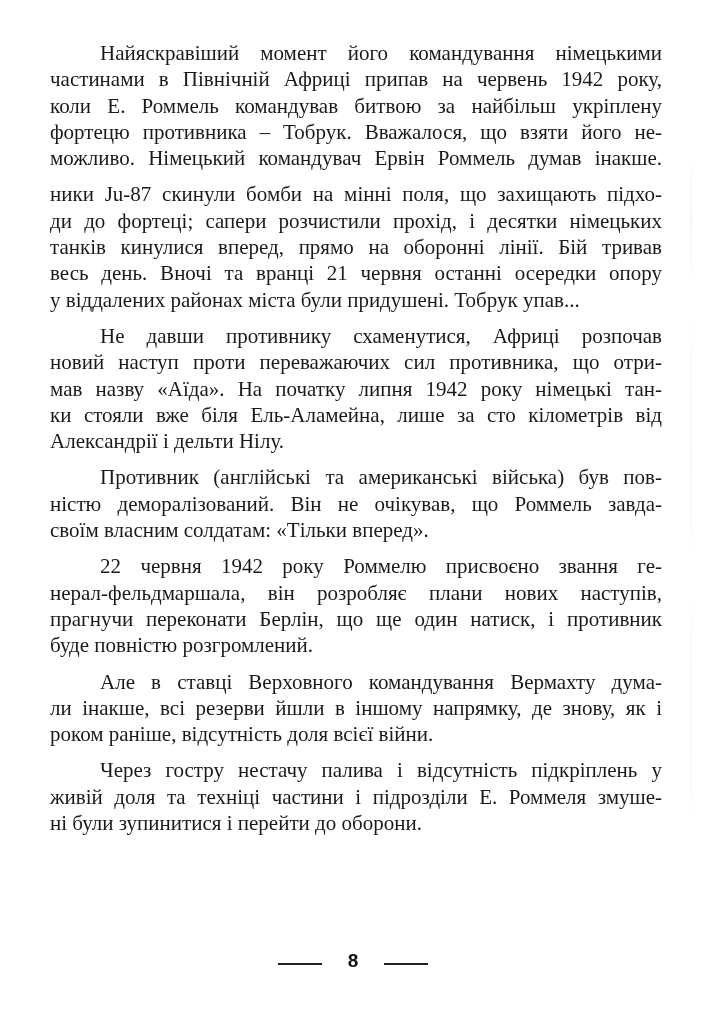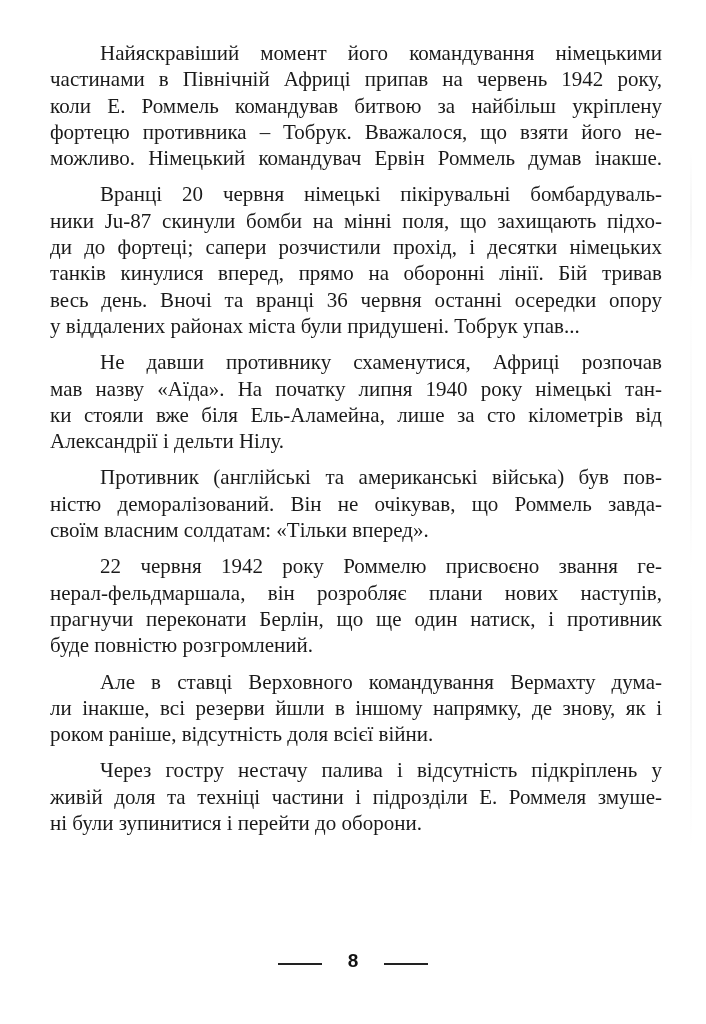--- a/index.html
+++ b/index.html
@@ -78,31 +78,31 @@
 
   <p class="para">
     <span class="line indent">Найяскравіший момент його командування німецькими</span>
     <span class="line">частинами в Північній Африці припав на червень 1942 року,</span>
     <span class="line">коли Е. Роммель командував битвою за найбільш укріплену</span>
     <span class="line">фортецю противника – Тобрук. Вважалося, що взяти його не-</span>
     <span class="line">можливо. Німецький командувач Ервін Роммель думав інакше.</span>
   </p>
 
   <p class="para">
-    <span class="line indent">Вранці 20 червня німецькі пікірувальні бомбардуваль-</span>
     <span class="line">ники Ju-87 скинули бомби на мінні поля, що захищають підхо-</span>
     <span class="line">ди до фортеці; сапери розчистили прохід, і десятки німецьких</span>
     <span class="line">танків кинулися вперед, прямо на оборонні лінії. Бій тривав</span>
-    <span class="line">весь день. Вночі та вранці 36 червня останні осередки опору</span>
+    <span class="line">весь день. Вночі та вранці 21 червня останні осередки опору</span>
     <span class="line last">у віддалених районах міста були придушені. Тобрук упав...</span>
   </p>
 
   <p class="para">
     <span class="line indent">Не давши противнику схаменутися, Африці розпочав</span>
-    <span class="line">мав назву «Аїда». На початку липня 1940 року німецькі тан-</span>
+    <span class="line">новий наступ проти переважаючих сил противника, що отри-</span>
+    <span class="line">мав назву «Аїда». На початку липня 1942 року німецькі тан-</span>
     <span class="line">ки стояли вже біля Ель-Аламейна, лише за сто кілометрів від</span>
     <span class="line last">Александрії і дельти Нілу.</span>
   </p>
 
   <p class="para">
     <span class="line indent">Противник (англійські та американські війська) був пов-</span>
     <span class="line">ністю деморалізований. Він не очікував, що Роммель завда-</span>
     <span class="line last">своїм власним солдатам: «Тільки вперед».</span>
   </p>
 

